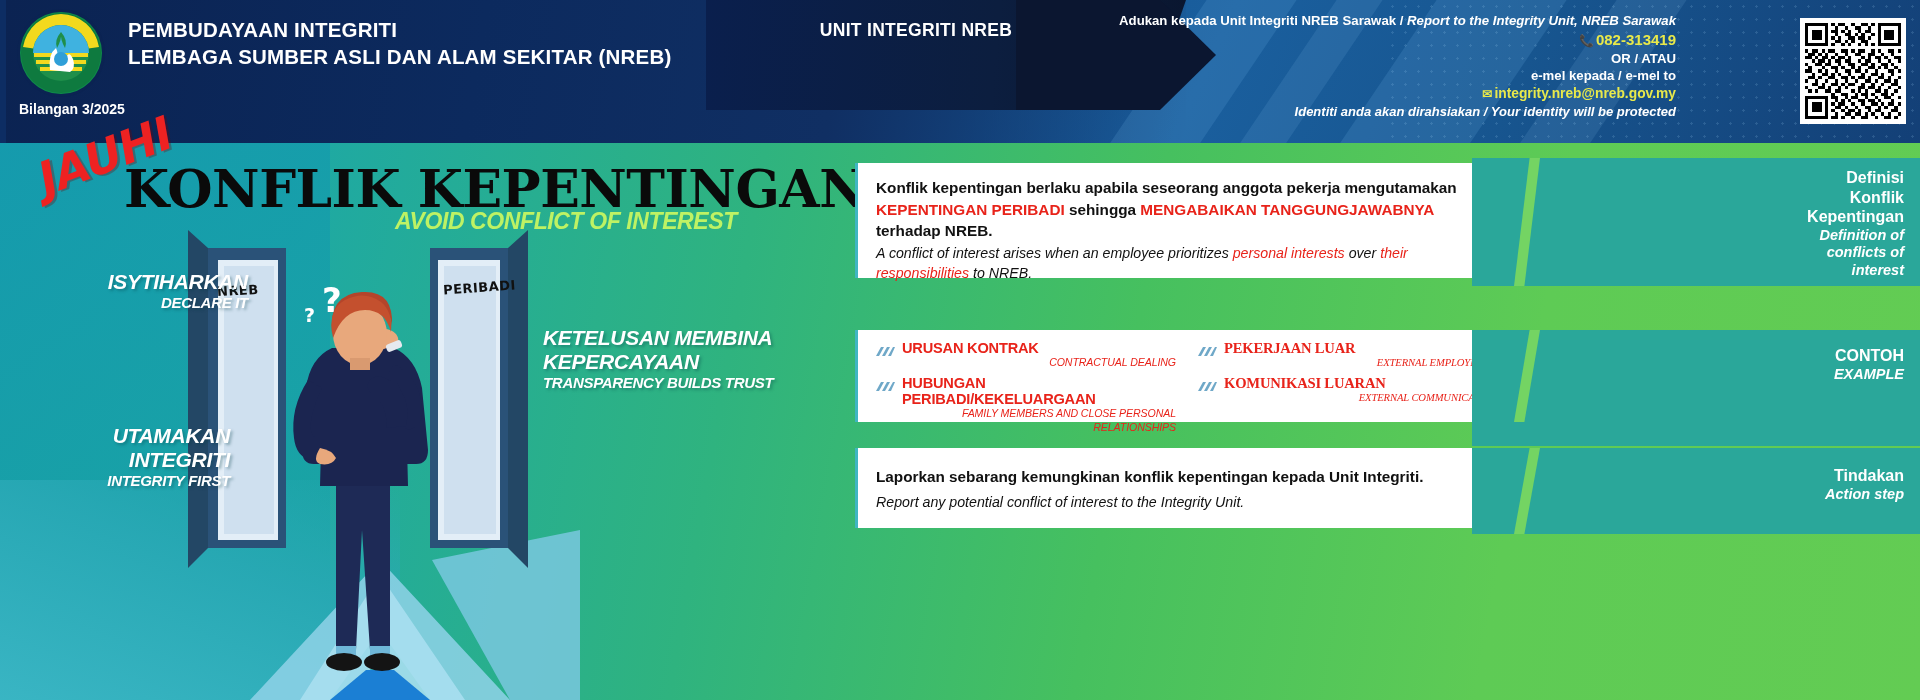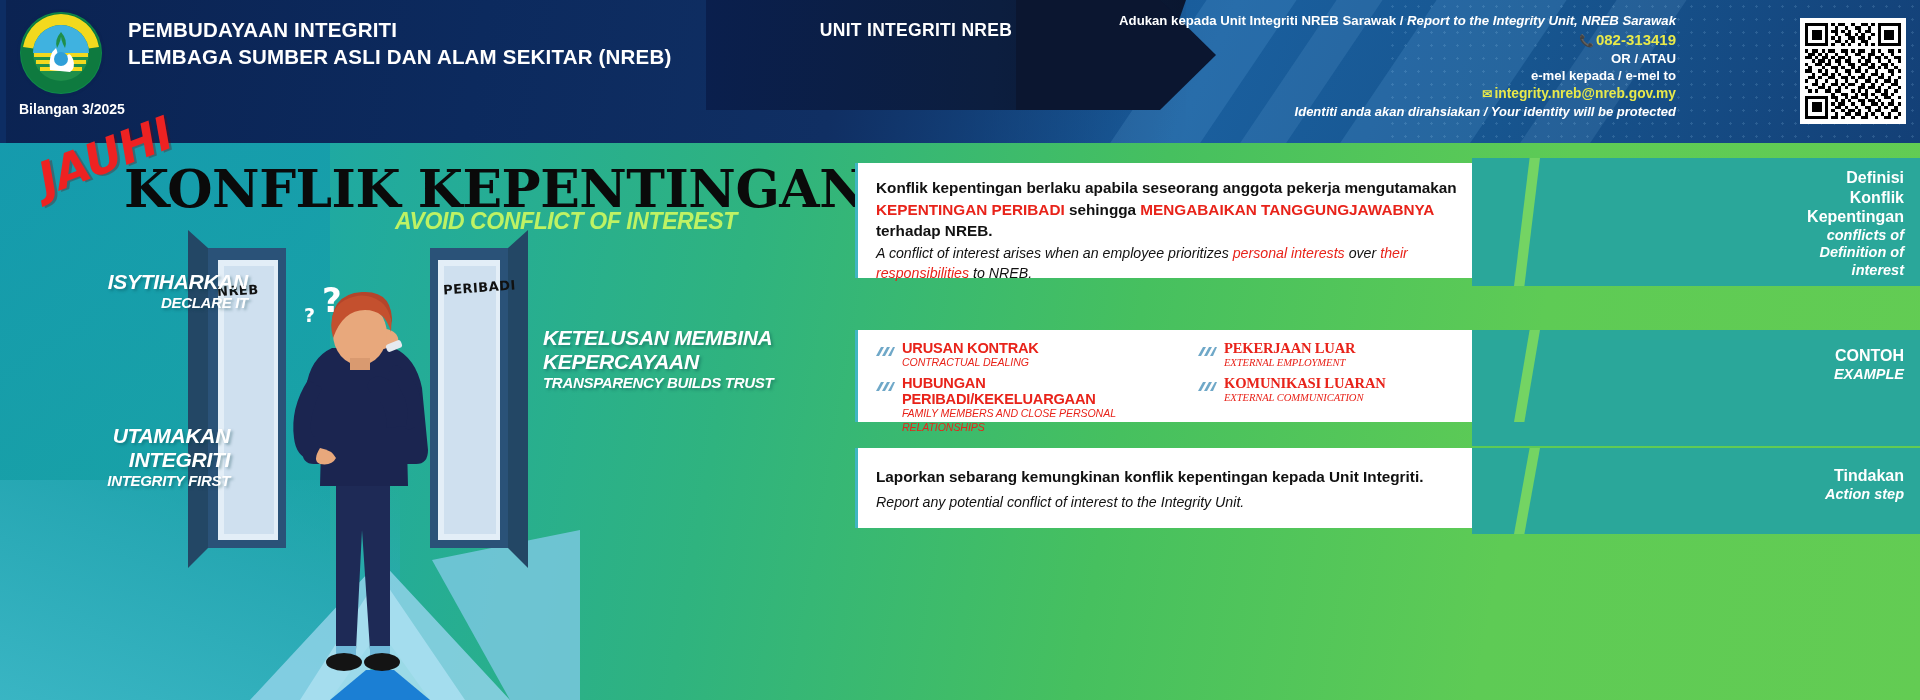--- a/index.html
+++ b/index.html
@@ -158,21 +158,21 @@
   .red { color:#e8231a; }
   .red-i { color:#e8231a; font-style:italic; }
 
   
   .exlist { position:absolute; }
   .exitem { position:relative; margin-bottom:5px; padding-left:26px; }
   .ex-quill {
     position:absolute; left:0; top:4px; width:19px; height:11px;
   }
   .ex-ms { color:#e8231a; font-size:14.6px; font-weight:bold; letter-spacing:-0.2px; line-height:1.12; }
-  .ex-en { color:#e8231a; font-size:10.6px; font-style:italic; letter-spacing:-0.1px; line-height:1.25; }
+  .ex-en { color:#e8231a; font-size:10.6px; font-style:italic; letter-spacing:-0.1px; line-height:1.25;text-align:right; }
 
   
   .chev {
     position:absolute; right:0; width:448px;
     background:#2aa79a;
     color:#ffffff; text-align:right;
     padding:10px 16px 10px 0;
     clip-path: polygon(13% 0, 100% 0, 100% 100%, 0 100%, 0 0);
   }
   .chev .ms { font-size:16px; font-weight:bold; line-height:1.22; }
@@ -652,22 +652,22 @@
   <div class="panel" id="panel3">
     <div class="ptxt p-bold" style="left:18px; top:18px; right:14px; position:absolute;">Laporkan sebarang kemungkinan konflik kepentingan kepada Unit Integriti.</div>
     <div class="ptxt p-ital" style="left:18px; top:44px; right:14px; position:absolute;">Report any potential conflict of interest to the Integrity Unit.</div>
     <div style="position:absolute;right:-22px;top:0;width:40px;height:80px;background:#2aa79a;clip-path:polygon(55% 0,100% 0,100% 100%,0 100%);"></div>
   </div>
 
   <div class="chev" id="chev1">
     <div class="ms">Definisi</div>
     <div class="ms">Konflik</div>
     <div class="ms">Kepentingan</div>
+    <div class="en">Definition of</div>
     <div class="en">conflicts of</div>
-    <div class="en">Definition of</div>
     <div class="en">interest</div>
   </div>
 
   <div class="chev" id="chev2" style="padding-top:16px;">
     <div class="ms">CONTOH</div>
     <div class="en">EXAMPLE</div>
   </div>
 
   <div class="chev" id="chev3" style="padding-top:18px;">
     <div class="ms">Tindakan</div>

